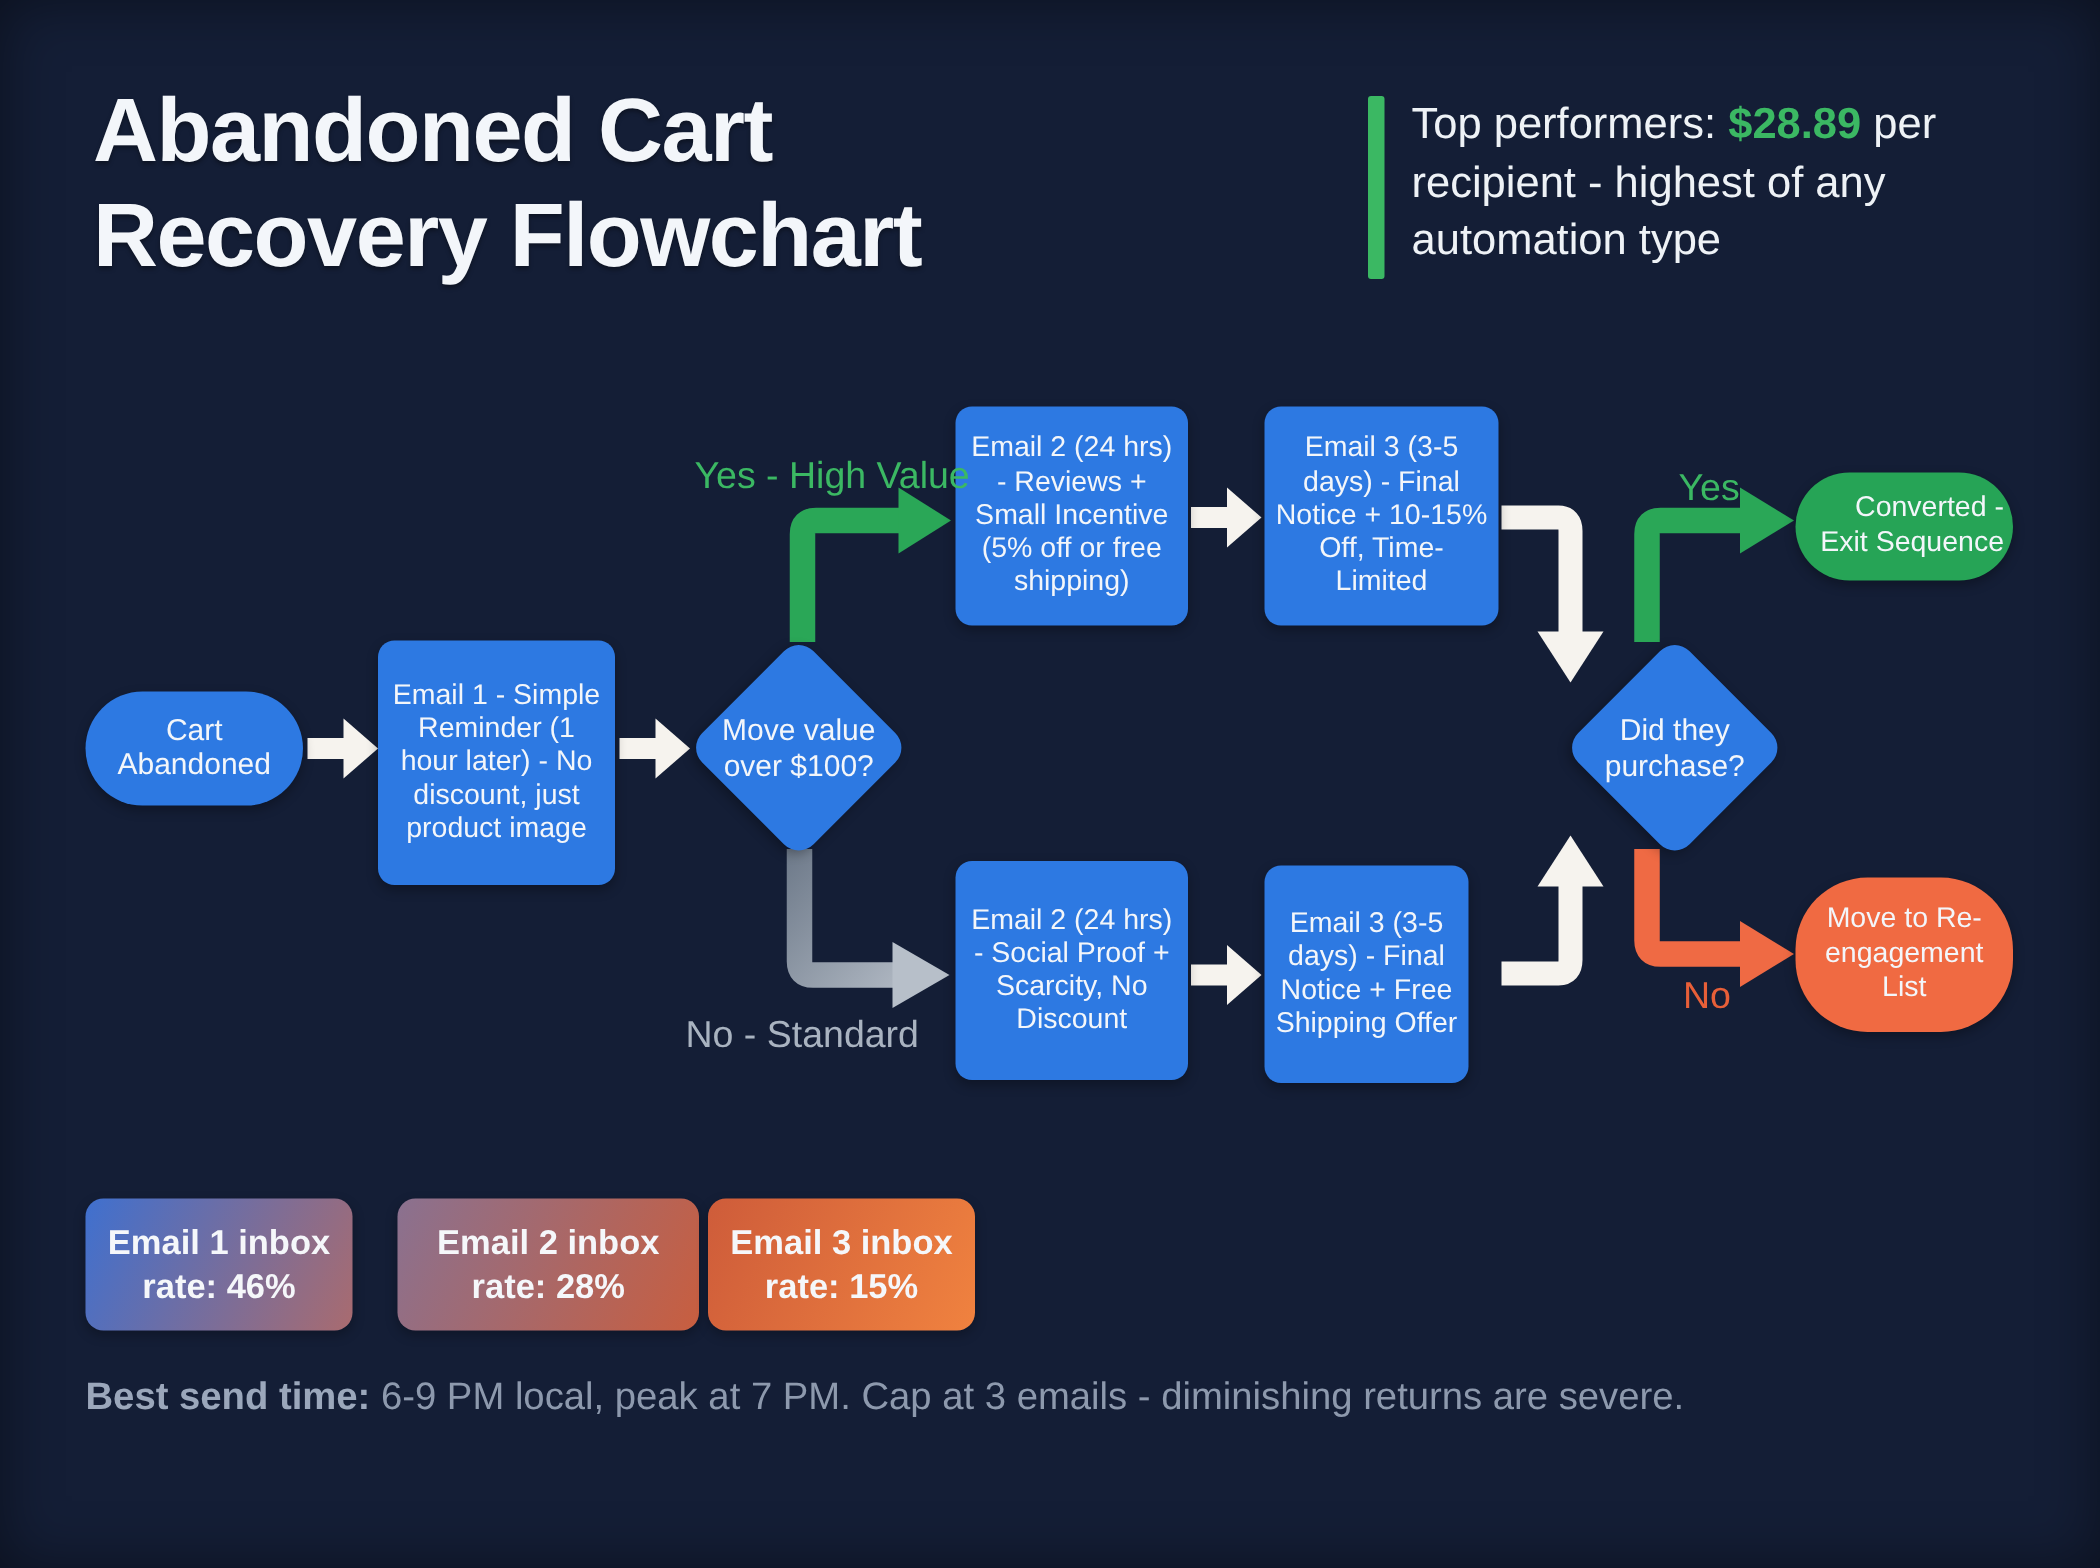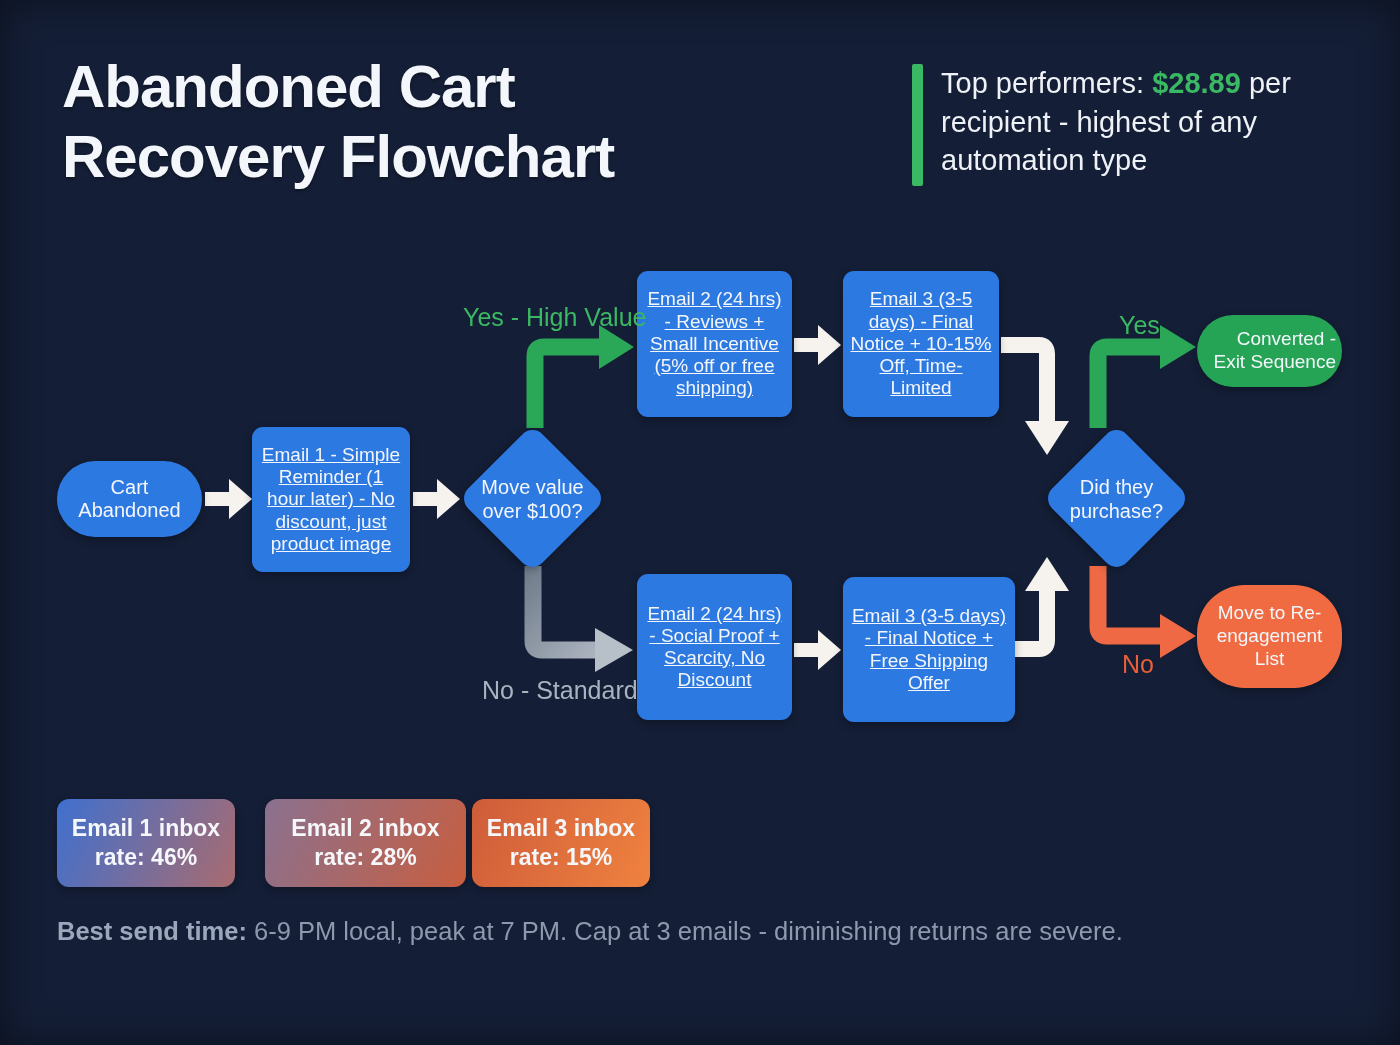--- a/index.html
+++ b/index.html
@@ -22,21 +22,21 @@
   .shaft-white{stroke:var(--arrow-white);fill:none;}
   .head-white{fill:var(--arrow-white);}
   .shaft-green{stroke:var(--green);fill:none;}
   .head-green{fill:var(--green);}
   .shaft-orange{stroke:var(--orange);fill:none;}
   .head-orange{fill:var(--orange);}
   .node{position:absolute;z-index:2;display:flex;align-items:center;justify-content:center;
         text-align:center;color:var(--text-white);font-size:19px;line-height:1.17;
         padding:4px 6px;}
   .pill{background:var(--blue);border-radius:40px;box-shadow:0 3px 8px rgba(0,0,0,.3);}
-  .box{background:var(--blue);border-radius:11px;box-shadow:0 3px 8px rgba(0,0,0,.3);font-size:19px;text-decoration:underline;}
+  .box{background:var(--blue);border-radius:11px;box-shadow:0 3px 8px rgba(0,0,0,.3);font-size:19px;}
   .pill-green{background:#26a456;border-radius:36px;box-shadow:0 3px 8px rgba(0,0,0,.3);}
   .pill-orange{background:#f06a42;border-radius:48px;box-shadow:0 3px 8px rgba(0,0,0,.3);}
   .diamond{position:absolute;width:105px;height:105px;z-index:2;}
   .diamond-shape{position:absolute;inset:0;background:var(--blue);transform:rotate(45deg);
                  border-radius:14px;box-shadow:0 3px 8px rgba(0,0,0,.3);}
   .diamond-label{position:absolute;left:-20px;right:-20px;top:0;bottom:0;display:flex;
                  align-items:center;justify-content:center;text-align:center;
                  color:var(--text-white);font-size:20px;line-height:1.2;}
   .edge-label{position:absolute;z-index:3;font-size:25px;white-space:nowrap;}
   .lbl-green{color:var(--green-text);}
@@ -108,60 +108,60 @@
     <g>
       <path class="shaft-orange" stroke-width="17" d="M1098,566 L1098,627 Q1098,636 1107,636 L1161,636"></path>
       <polygon class="head-orange" points="1160,614 1160,658 1196,636"></polygon>
     </g>
   </svg>
 
   <div class="node pill" style="left:57px;top:461px;width:145px;height:76px;font-size:20px;">
     <span class="node-label">Cart Abandoned</span>
   </div>
 
-  <div class="node box" style="left:252px;top:427px;width:158px;height:145px;">
+  <div class="node box" style="left:252px;top:427px;width:158px;height:163px;">
     <span class="node-label">Email 1 - Simple Reminder (1 hour later) - No discount, just product image</span>
   </div>
 
   <div class="diamond" style="left:480px;top:446px;">
     <div class="diamond-shape"></div>
     <div class="diamond-label">Move value over $100?</div>
   </div>
 
   <div class="node box" style="left:637px;top:271px;width:155px;height:146px;">
     <span class="node-label">Email 2 (24 hrs) - Reviews + Small Incentive (5% off or free shipping)</span>
   </div>
 
   <div class="node box" style="left:843px;top:271px;width:156px;height:146px;">
     <span class="node-label">Email 3 (3-5 days) - Final Notice + 10-15% Off, Time-Limited</span>
   </div>
 
   <div class="node box" style="left:637px;top:574px;width:155px;height:146px;">
     <span class="node-label">Email 2 (24 hrs) - Social Proof + Scarcity, No Discount</span>
   </div>
 
-  <div class="node box" style="left:843px;top:577px;width:172px;height:145px;">
+  <div class="node box" style="left:843px;top:577px;width:136px;height:145px;">
     <span class="node-label">Email 3 (3-5 days) - Final Notice + Free Shipping Offer</span>
   </div>
 
   <div class="diamond" style="left:1045px;top:446px;margin-left:19px;">
     <div class="diamond-shape"></div>
     <div class="diamond-label">Did they purchase?</div>
   </div>
 
   <div class="node pill-green" style="position:absolute;z-index:2;left:1197px;top:315px;width:145px;height:72px;display:flex;align-items:center;justify-content:center;text-align:right;font-size:19px;line-height:1.2;color:var(--text-white);">
     <span class="node-label">Converted - Exit Sequence</span>
   </div>
 
   <div class="node pill-orange" style="position:absolute;z-index:2;left:1197px;top:585px;width:145px;height:103px;display:flex;align-items:center;justify-content:center;text-align:center;font-size:19px;line-height:1.2;color:var(--text-white);padding:4px 10px;">
     <span class="node-label">Move to Re-engagement List</span>
   </div>
 
   <div class="edge-label lbl-green" style="left:463px;top:303px;">Yes - High Value</div>
-  <div class="edge-label lbl-gray" style="left:482px;top:676px;text-align:center;">No - Standard</div>
+  <div class="edge-label lbl-gray" style="left:457px;top:676px;text-align:center;">No - Standard</div>
   <div class="edge-label lbl-green" style="left:1119px;top:311px;">Yes</div>
   <div class="edge-label lbl-orange" style="left:1122px;top:650px;">No</div>
 
   <div class="stat" style="left: 57px; width: 178px; --g1: #3f70cf; --g2: #a96b6f;">
     <div class="stat-label">Email 1 inbox rate: 46%</div>
   </div>
   <div class="stat" style="left: 265px; width: 201px; --g1: #8a7190; --g2: #c85e3f;">
     <div class="stat-label">Email 2 inbox rate: 28%</div>
   </div>
   <div class="stat" style="left: 472px; width: 178px; --g1: #ce5c3a; --g2: #f0823f;">

